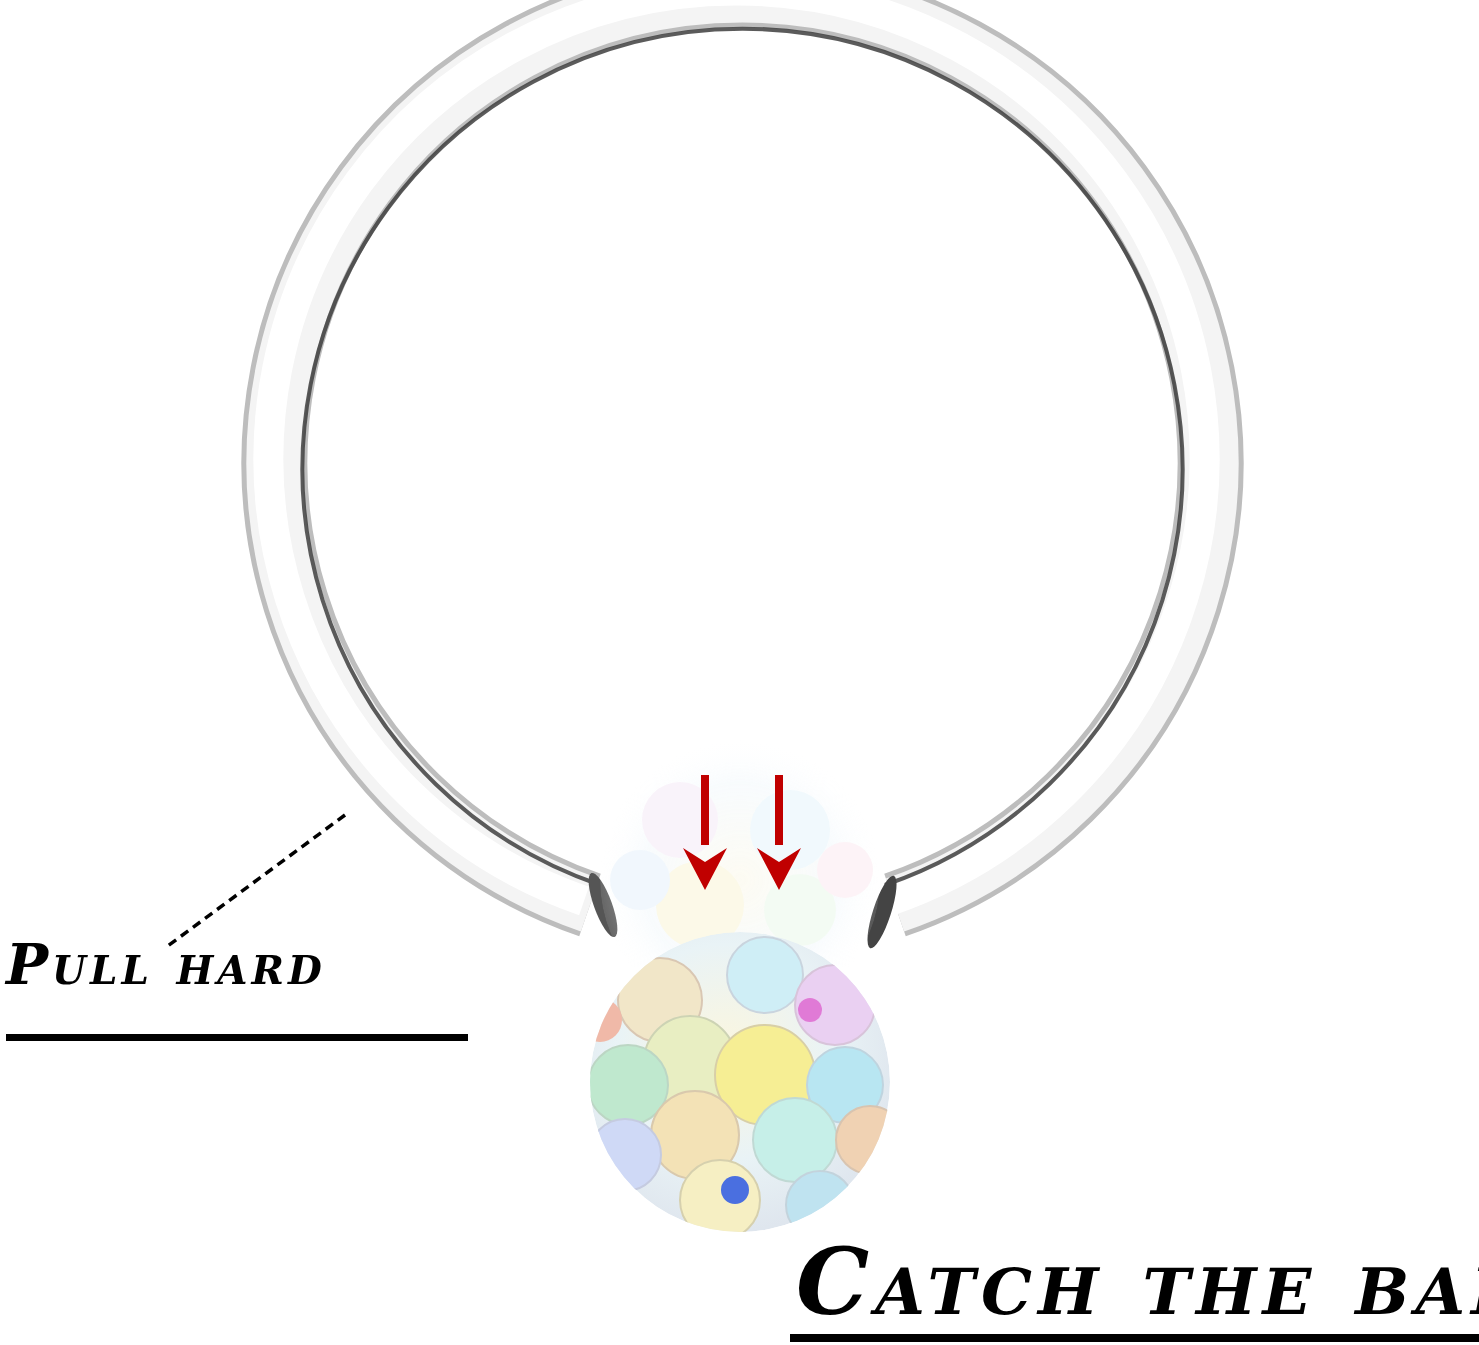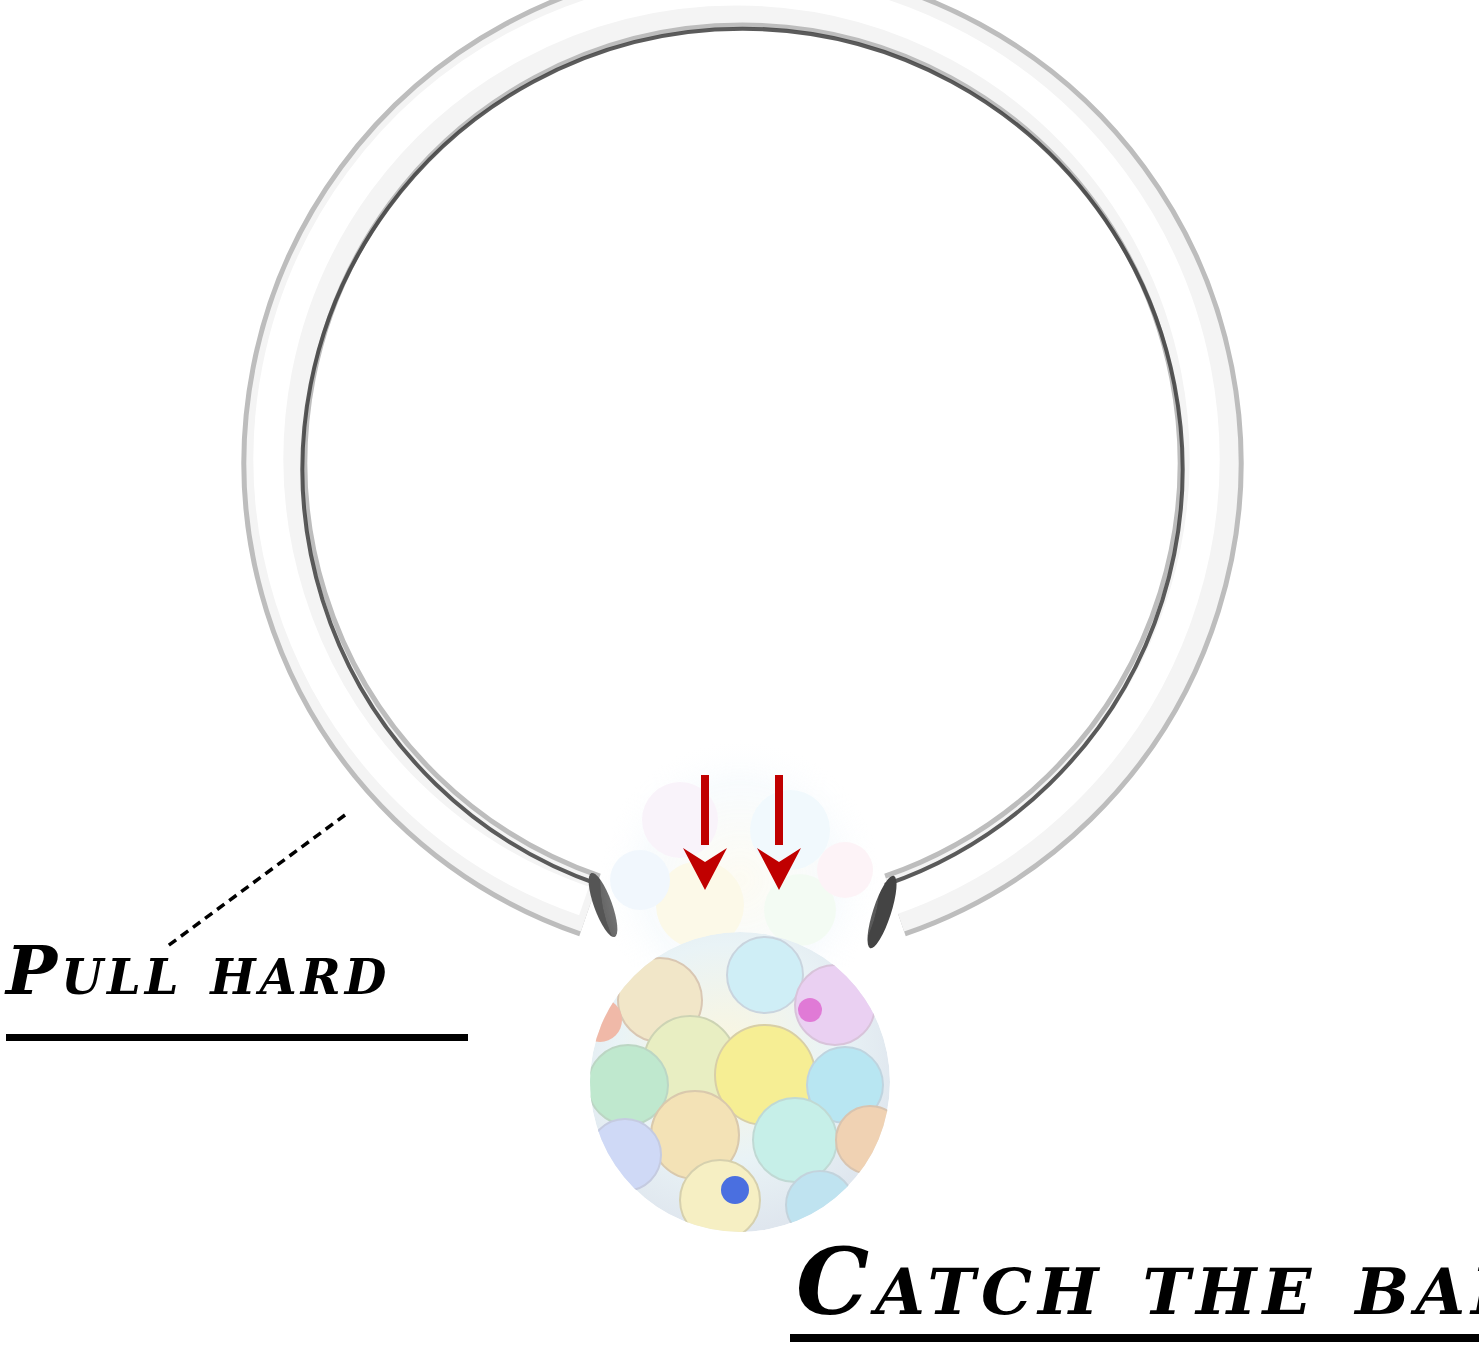--- a/index.html
+++ b/index.html
@@ -8,21 +8,21 @@
     .label {
       position: absolute;
       font-family: "DejaVu Serif", "Liberation Serif", serif;
       font-style: italic;
       font-weight: bold;
       color: #000000;
       font-variant: small-caps;
       white-space: nowrap;
       line-height: 1;
     }
-    .label-pull { left: 6px; top: 936px; font-size: 68px; letter-spacing: 4px; }
+    .label-pull { left: 6px; top: 936px; font-size: 56px; letter-spacing: 4px; }
     .label-catch { left: 796px; top: 1236px; font-size: 92px; letter-spacing: 6px; }
     .underline { position: absolute; background: #000; height: 7px; }
     .underline-pull { left: 6px; top: 1034px; width: 462px; }
     .underline-catch { left: 790px; top: 1334px; width: 689px; height: 8px; }
   </style>
 </head>
 <body>
 
 <div class="stage">
   <svg width="1479" height="1345" viewBox="0 0 1479 1345" xmlns="http://www.w3.org/2000/svg">

